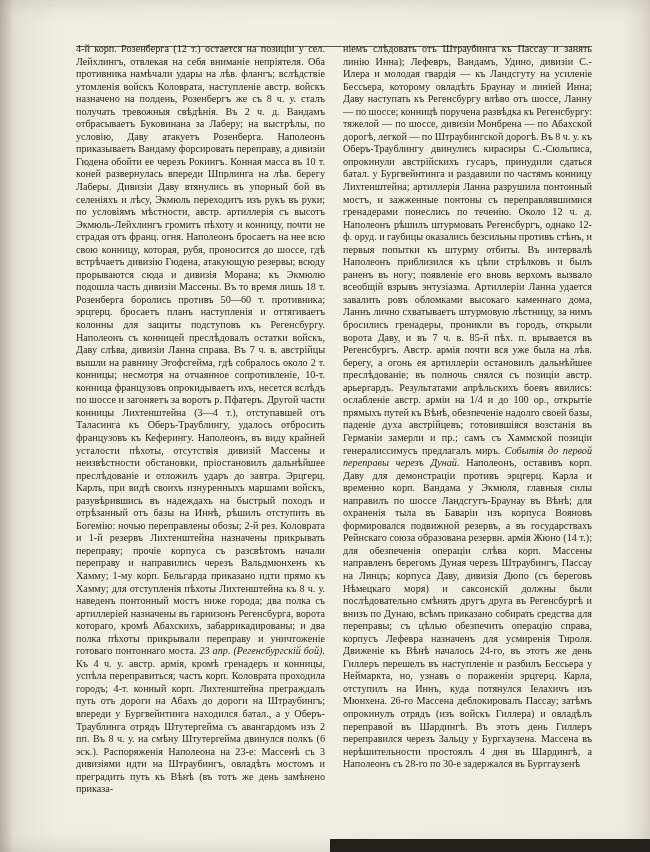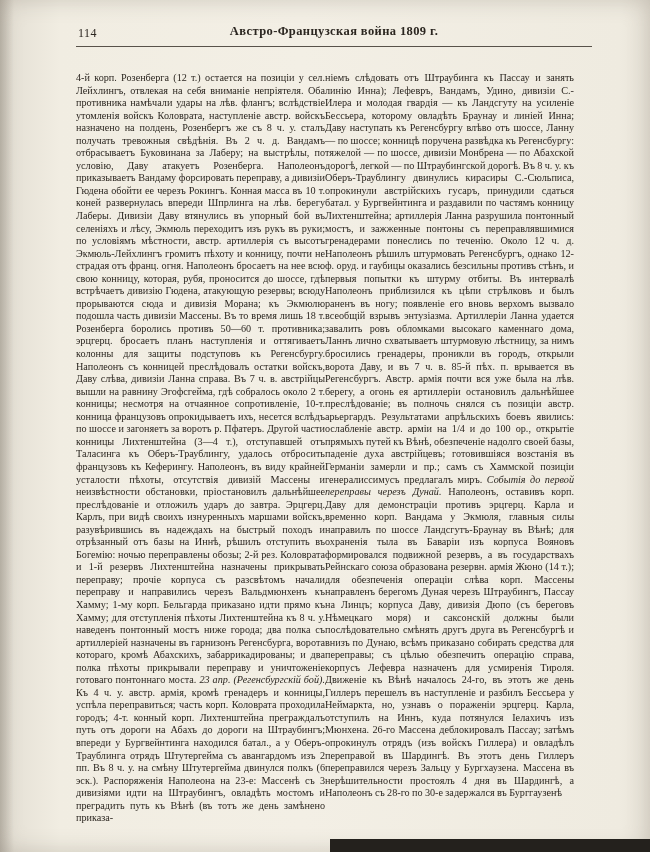--- a/index.html
+++ b/index.html
@@ -22,22 +22,22 @@
   }
   .runhead{
     position:absolute;left:0;right:0;top:0;text-align:center;
     font-size:12.5px;font-weight:bold;color:#2b2620;letter-spacing:.4px;
   }
   .headrule{
     position:absolute;left:76px;top:46px;width:516px;height:0;
     border-top:1px solid #58524a;
   }
   .columns{
-    position:absolute;left:76px;top:72px;width:516px;height:780px;
-    display:flex;
+    position:absolute;left:76px;top:43px;width:516px;height:780px;
+    display:flex;gap:18px;
   }
   .col{
     width:249px;min-width:249px;
     font-size:10.2px;line-height:12.55px;
     color:#2b2620;text-align:justify;
     word-spacing:-0.2px;
   }
   .col .seg.it{font-style:italic;}
   .scanbar{
     position:absolute;left:330px;bottom:0;width:320px;height:13px;
@@ -47,24 +47,20 @@
     position:absolute;left:0;top:0;bottom:0;width:14px;
     background:linear-gradient(90deg,rgba(90,82,70,.25),rgba(90,82,70,0));
   }
 </style>
 </head>
 <body>
 
 <div class="page">
   <div class="bindshadow"></div>
 
-  <div class="headrow">
-    <span class="pagenum" style="color: rgb(43, 38, 32);">114</span>
-    <span class="runhead" style="color: rgb(43, 38, 32);">Австро-Французская война 1809 г.</span>
-  </div>
   <div class="headrule"></div>
 
   <div class="columns">
     <div class="col" style="color: rgb(43, 38, 32);"><span class="seg">4-й корп. Розенберга (12 т.) остается на позиціи у сел. Лейхлингъ, отвлекая на себя вниманіе непріятеля. Оба противника намѣчали удары на лѣв. флангъ; вслѣдствіе утомленія войскъ Коловрата, наступленіе австр. войскъ назначено на полдень, Розенбергъ же съ 8 ч. у. сталъ получать тревожныя свѣдѣнія. Въ 2 ч. д. Вандамъ отбрасываетъ Буковинана за Лаберу; на выстрѣлы, по условію, Даву атакуетъ Розенберга. Наполеонъ приказываетъ Вандаму форсировать переправу, а дивизіи Гюдена обойти ее черезъ Рокингъ. Конная масса въ 10 т. коней развернулась впереди Шпрлинга на лѣв. берегу Лаберы. Дивизіи Даву втянулись въ упорный бой въ селеніяхъ и лѣсу, Экмюль переходитъ изъ рукъ въ руки; по условіямъ мѣстности, австр. артиллерія съ высотъ Экмюль-Лейхлингъ громитъ пѣхоту и конницу, почти не страдая отъ франц. огня. Наполеонъ бросаетъ на нее всю свою конницу, которая, рубя, проносится до шоссе, гдѣ встрѣчаетъ дивизію Гюдена, атакующую резервы; всюду прорываются сюда и дивизія Морана; къ Экмюлю подошла часть дивизіи Массены. Въ то время лишь 18 т. Розенберга боролись противъ 50—60 т. противника; эрцгерц. бросаетъ планъ наступленія и оттягиваетъ колонны для защиты подступовъ къ Регенсбургу. Наполеонъ съ конницей преслѣдовалъ остатки войскъ, Даву слѣва, дивизіи Ланна справа. Въ 7 ч. в. австрійцы вышли на равнину Эгофсгейма, гдѣ собралось около 2 т. конницы; несмотря на отчаянное сопротивленіе, 10-т. конница французовъ опрокидываетъ ихъ, несется вслѣдъ по шоссе и загоняетъ за воротъ р. Пфатеръ. </span><span class="seg">Другой части конницы Лихтенштейна (3—4 т.), отступавшей отъ Таласинга къ Оберъ-Траублингу, удалось отбросить французовъ къ Кеферингу. Наполеонъ, въ виду крайней усталости пѣхоты, отсутствія дивизій Массены и неизвѣстности обстановки, пріостановилъ дальнѣйшее преслѣдованіе и отложилъ ударъ до завтра. Эрцгерц. Карлъ, при видѣ своихъ изнуренныхъ маршами войскъ, разувѣрившись въ надеждахъ на быстрый походъ и отрѣзанный отъ базы на Иннѣ, рѣшилъ отступить въ Богемію: ночью переправлены обозы; 2-й рез. Коловрата и 1-й резервъ Лихтенштейна назначены прикрывать переправу; прочіе корпуса съ разсвѣтомъ начали переправу и направились черезъ Вальдмюнхенъ къ Хамму; 1-му корп. Бельгарда приказано идти прямо къ Хамму; для отступленія пѣхоты Лихтенштейна къ 8 ч. у. наведенъ понтонный мостъ ниже города; два полка съ артиллеріей назначены въ гарнизонъ Регенсбурга, ворота котораго, кромѣ Абахскихъ, забаррикадированы; и два полка пѣхоты прикрывали переправу и уничтоженіе готоваго понтоннаго моста. </span><span class="seg it">23 апр. (Регенсбургскій бой). </span><span class="seg">Къ 4 ч. у. австр. армія, кромѣ гренадеръ и конницы, успѣла переправиться; часть корп. Коловрата проходила городъ; 4-т. конный корп. Лихтенштейна преграждалъ путь отъ дороги на Абахъ до дороги на Штраубингъ; впереди у Бургвейнтинга находился батал., а у Оберъ-Траублинга отрядъ Штутергейма съ авангардомъ изъ 2 пп. Въ 8 ч. у. на смѣну Штутергейма двинулся полкъ (6 эск.). Распоряженія Наполеона на 23-е: Массенѣ съ 3 дивизіями идти на Штраубингъ, овладѣть мостомъ и преградить путь къ Вѣнѣ (въ тотъ же день замѣнено приказа- </span></div>
     <div class="col" style="color: rgb(43, 38, 32);"><span class="seg">ніемъ слѣдовать отъ Штраубинга къ Пассау и занять линію Инна); Лефевръ, Вандамъ, Удино, дивизіи С.-Илера и молодая гвардія — къ Ландсгуту на усиленіе Бессьера, которому овладѣть Браунау и линіей Инна; Даву наступать къ Регенсбургу влѣво отъ шоссе, Ланну — по шоссе; конницѣ поручена развѣдка къ Регенсбургу: тяжелой — по шоссе, дивизіи Монбрена — по Абахской дорогѣ, легкой — по Штраубингской дорогѣ. Въ 8 ч. у. къ Оберъ-Траублингу двинулись кирасиры С.-Сюльписа, опрокинули австрійскихъ гусаръ, принудили сдаться батал. у Бургвейнтинга и раздавили по частямъ конницу Лихтенштейна; артиллерія Ланна разрушила понтонный мостъ, и зажженные понтоны съ переправлявшимися гренадерами понеслись по теченію. Около 12 ч. д. Наполеонъ рѣшилъ штурмовать Регенсбургъ, однако 12-ф. оруд. и гаубицы оказались безсильны противъ стѣнъ, и первыя попытки къ штурму отбиты. Въ интервалѣ Наполеонъ приблизился къ цѣпи стрѣлковъ и былъ раненъ въ ногу; появленіе его вновь верхомъ вызвало всеобщій взрывъ энтузіазма. Артиллеріи Ланна удается завалить ровъ обломками высокаго каменнаго дома, Ланнъ лично схватываетъ штурмовую лѣстницу, за нимъ бросились гренадеры, проникли въ городъ, открыли ворота Даву, и въ 7 ч. в. 85-й пѣх. п. врывается въ Регенсбургъ. Австр. армія почти вся уже была на лѣв. берегу, а огонь ея артиллеріи остановилъ дальнѣйшее преслѣдованіе; въ полночь снялся съ позиціи австр. арьергардъ. Результатами апрѣльскихъ боевъ явились: ослабленіе австр. арміи на 1/4 и до 100 ор., открытіе прямыхъ путей къ Вѣнѣ, обезпеченіе надолго своей базы, паденіе духа австрійцевъ; готовившіяся возстанія въ Германіи замерли и пр.; самъ съ Хаммской позиціи генералиссимусъ предлагалъ миръ. </span><span class="seg it">Событія до первой переправы черезъ Дунай. </span><span class="seg">Наполеонъ, оставивъ корп. Даву для демонстраціи противъ эрцгерц. Карла и временно корп. Вандама у Экмюля, главныя силы направилъ по шоссе Ландсгутъ-Браунау въ Вѣнѣ; для охраненія тыла въ Баваріи изъ корпуса Вояновъ формировался подвижной резервъ, а въ государствахъ Рейнскаго союза образована резервн. армія Жюно (14 т.); для обезпеченія операціи слѣва корп. Массены направленъ берегомъ Дуная черезъ Штраубингъ, Пассау на Линцъ; корпуса Даву, дивизія Дюпо (съ береговъ Нѣмецкаго моря) и саксонскій должны были послѣдовательно смѣнять другъ друга въ Регенсбургѣ и внизъ по Дунаю, всѣмъ приказано собирать средства для переправы; съ цѣлью обезпечить операцію справа, корпусъ Лефевра назначенъ для усмиренія Тироля. Движеніе къ Вѣнѣ началось 24-го, въ этотъ же день Гиллеръ перешелъ въ наступленіе и разбилъ Бессьера у Неймаркта, но, узнавъ о пораженіи эрцгерц. Карла, отступилъ на Иннъ, куда потянулся Іелахичъ изъ Мюнхена. 26-го Массена деблокировалъ Пассау; затѣмъ опрокинулъ отрядъ (изъ войскъ Гиллера) и овладѣлъ переправой въ Шардингѣ. Въ этотъ день Гиллеръ переправился черезъ Зальцу у Бургхаузена. Массена въ нерѣшительности простоялъ 4 дня въ Шардингѣ, а Наполеонъ съ 28-го по 30-е задержался въ Бурггаузенѣ </span></div>
   </div>
 
   <div class="scanbar"></div>
 </div>
 

